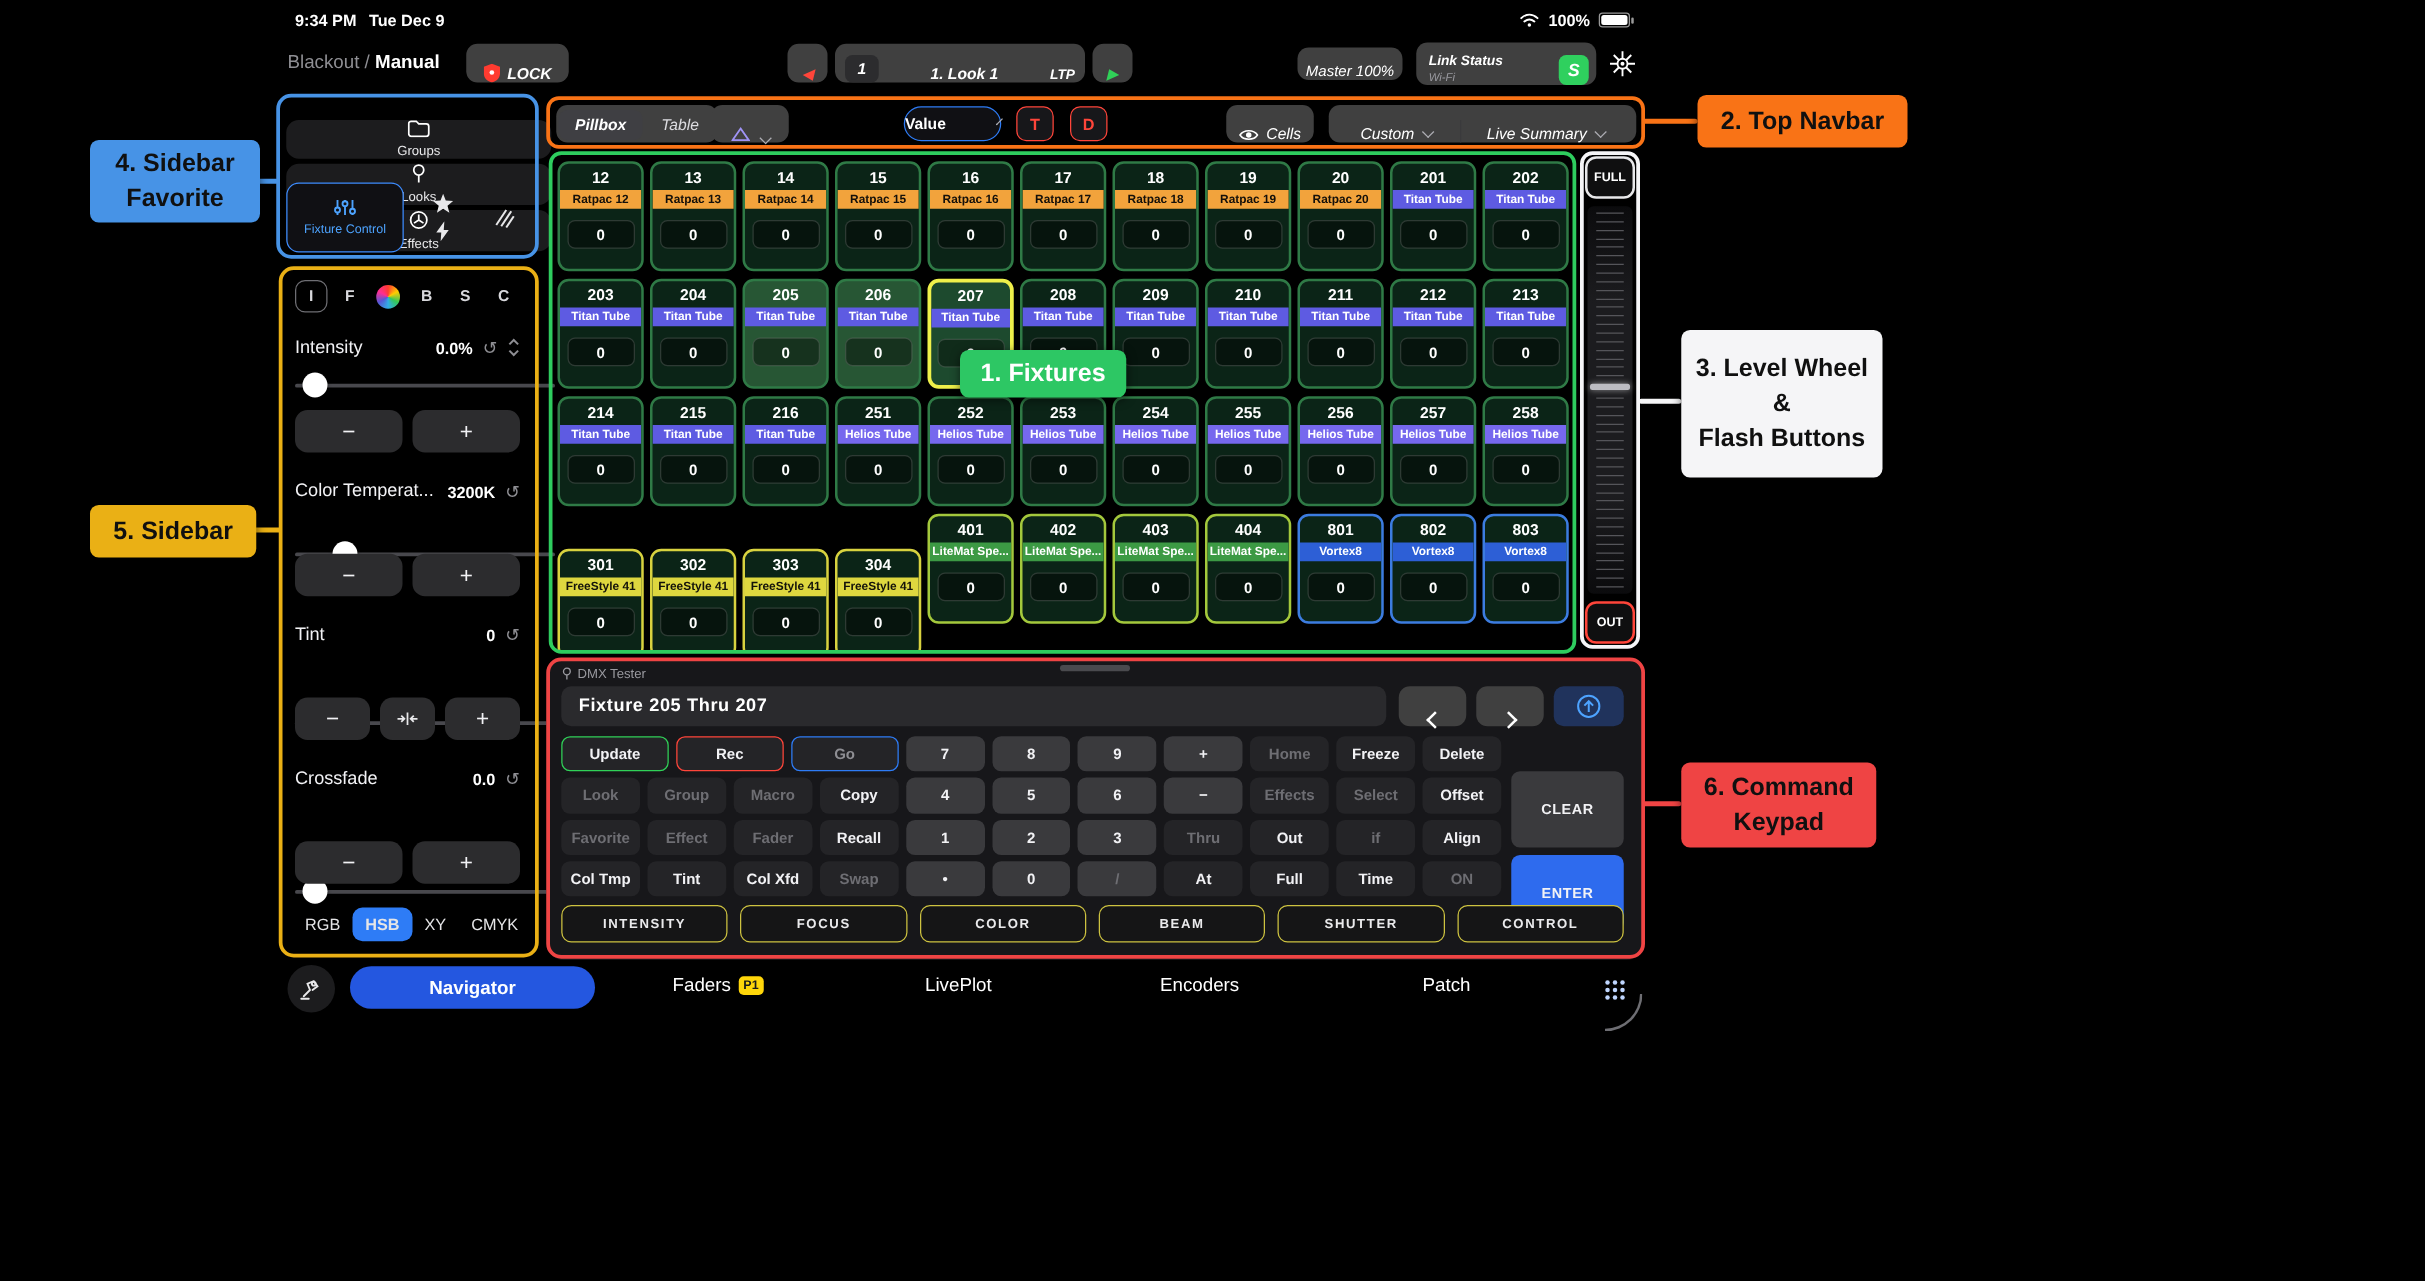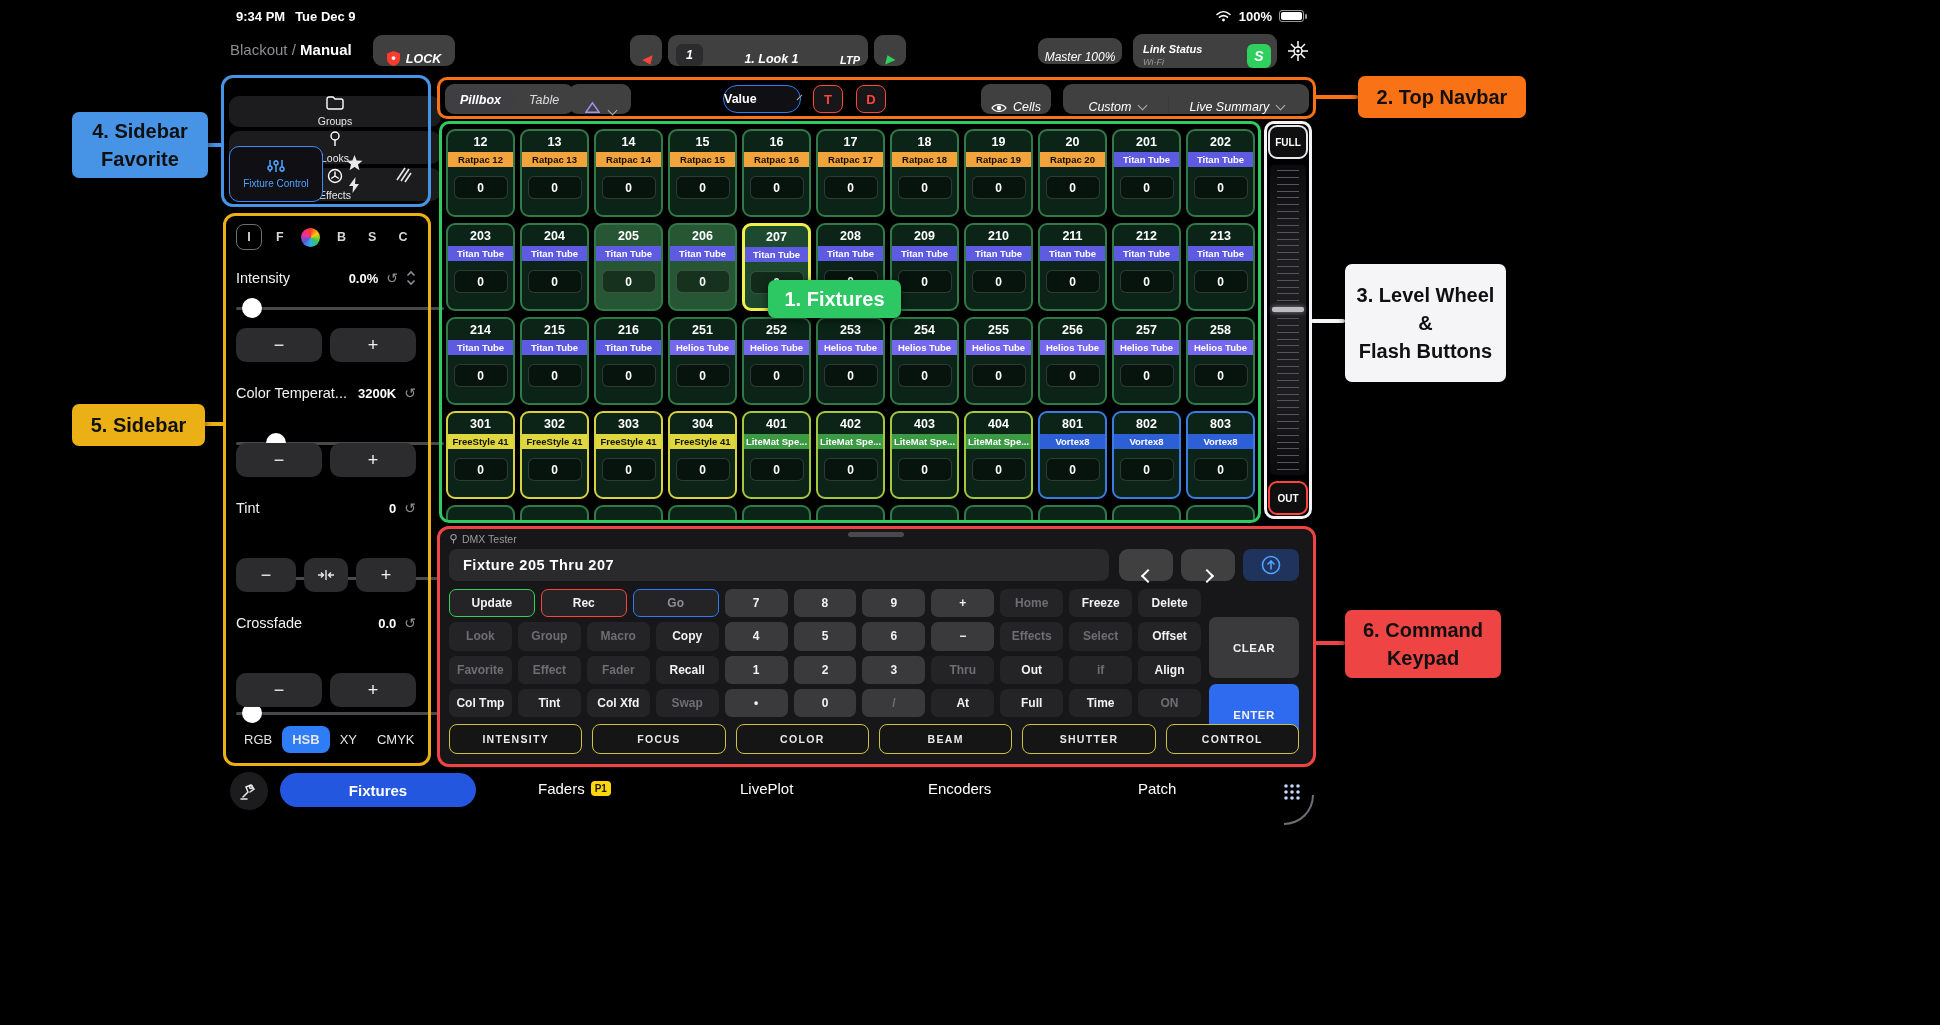--- a/index.html
+++ b/index.html
@@ -46,21 +46,21 @@
 .tdbtn{width:30px;height:28px;border:1.5px solid #ff453a;border-radius:8px;color:#ff453a;font-weight:700;font-size:13px;background:#17171a;display:flex;align-items:center;justify-content:center;}
 
 .fgrid{display:flex;flex-wrap:wrap;gap:6px 5px;padding:6px 5px;overflow:hidden;align-content:flex-start;}
 .fcell{width:69px;height:88px;background:#0b2417;border:2px solid #2f7a46;border-radius:9px;display:flex;flex-direction:column;align-items:center;overflow:hidden;}
 .fid{font-size:12.5px;font-weight:700;padding:4px 0 3px;}
 .fband{width:100%;font-size:9.5px;font-weight:700;text-align:center;padding:2px 1px;white-space:nowrap;overflow:hidden;text-overflow:ellipsis;}
 .fval{margin-top:9px;width:54px;height:23px;border-radius:6px;background:rgba(0,0,0,.42);border:1px solid rgba(255,255,255,.16);display:flex;align-items:center;justify-content:center;font-size:12px;font-weight:700;}
 .v-ratpac .fband{background:#f2a33c;color:#14100a;}
 .v-titan .fband{background:#5e5be2;color:#fff;}
 .v-helios .fband{background:#7668ee;color:#fff;}
-.v-freestyle{border-color:#d8d23f;}
+.v-freestyle{border-color:#d8d23f;margin-top:28px;}
 .v-freestyle .fband{background:#ded73f;color:#14130a;}
 .v-litemat{border-color:#a4c83c;}
 .v-litemat .fband{background:#3c9a44;color:#fff;}
 .v-vortex{border-color:#3c7ce0;}
 .v-vortex .fband{background:#2d5fd6;color:#fff;}
 .fcell.selected{background:#275634;}
 .fcell.cursor{border:3px solid #eff04a;background:#1d4a2e;}
 
 .wheel{display:flex;flex-direction:column;justify-content:space-between;padding:5px 0;background:linear-gradient(180deg,#0b0b0d,#1c1c1f 25%,#1c1c1f 75%,#0b0b0d);border-radius:5px;}
 .tick{width:22px;height:1px;background:#55555a;margin:0 auto;}
@@ -718,21 +718,21 @@
 
     <div class="abs" style="left:0;top:770px;width:1096px;height:44px;">
       <button class="abs iconbtn" style="left:8px;top:2px;width:38px;height:38px;background:#1c1c1e;border-radius:50%;">
         <svg width="20" height="20" viewBox="0 0 20 20" fill="none" stroke="#e8e8ea" stroke-width="1.5" stroke-linecap="round">
             <path d="M4 16 L9 11 L7 6 L12 4 L15 8 L11 11"></path>
             <circle cx="12" cy="6" r="1.5"></circle>
             <path d="M2 18 h6"></path>
           </svg>
       </button>
       <button class="abs" style="left:58px;top:3px;width:196px;height:34px;background:#2457e0;border-radius:17px;font-size:15px;font-weight:600;">
-        <span>Fixtures</span>
+        <span>Navigator</span>
       </button>
       <button class="abs" style="left:316px;top:10px;display:flex;align-items:center;gap:6px;font-size:15px;">
         <span>Faders</span>
         <span style="background:#ffd60a;color:#1a1a1a;font-size:10px;font-weight:800;border-radius:4px;padding:2px 4px;">P1</span>
       </button>
       <button class="abs" style="left:518px;top:10px;font-size:15px;">
         <span>LivePlot</span>
       </button>
       <button class="abs" style="left:706px;top:10px;font-size:15px;">
         <span>Encoders</span>

